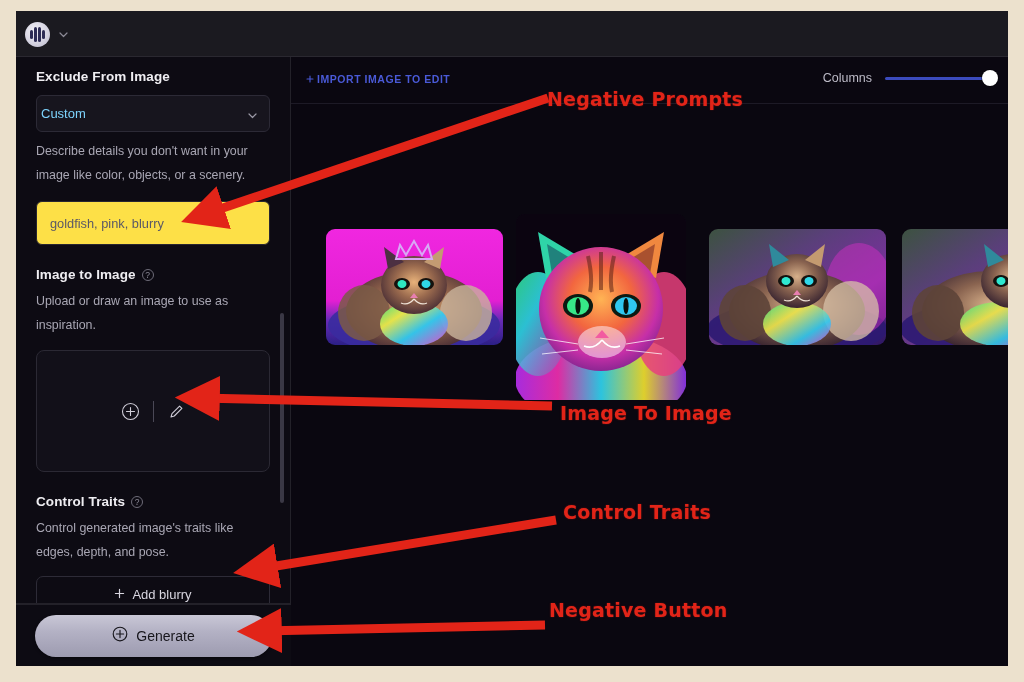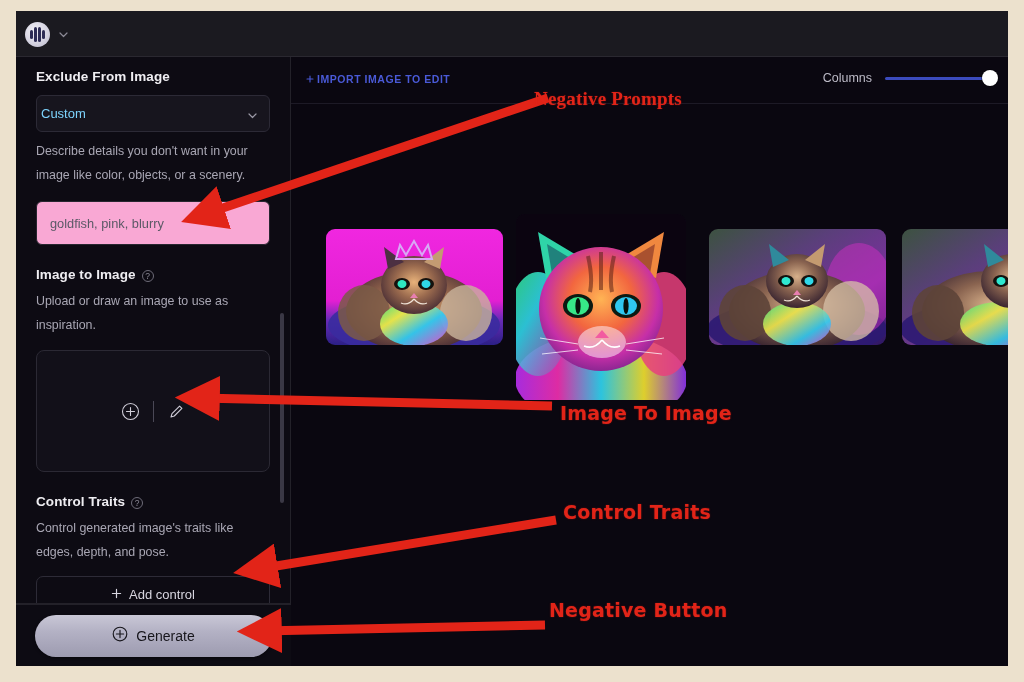--- a/index.html
+++ b/index.html
@@ -72,21 +72,21 @@
   #sidebar-scroll-thumb {
     position:absolute; right:3px; top:250px; width:4px; height:190px;
     background:#3a3845; border-radius:3px;
   }
 
   .sec-title {
     color: #efeef2;
     font-size: 13.5px;
     font-weight: bold;
     letter-spacing: 0.1px;
-    display: flex; align-items: flex-end; gap: 6px;
+    display: flex; align-items: center; gap: 6px;
   }
   .info-icon {
     width: 12px; height: 12px; border-radius: 50%;
     border: 1px solid #6d6b78;
     color: #8e8c99; font-size: 8.5px; line-height: 10px;
     text-align: center; font-weight: normal;
     display:inline-block;
   }
   .sec-desc {
     color: #a9a7b4;
@@ -111,21 +111,21 @@
   }
   .select-caret {
     position: absolute; right: 11px; top: 13px;
     color: #9b99a6;
   }
 
   
   .text-field {
     margin-top: 14px;
     height: 44px;
-    background: #f9a8d4;
+    background: #fde047;
     border: 1px solid #282630;
     border-radius: 6px;
     display: flex; align-items: center;
     padding: 0 13px;
     color: #5b5966;
     font-size: 12.8px;
   }
 
   
   .drop-zone {
@@ -329,21 +329,21 @@
         <span class="info-icon">?</span>
       </div>
       <div class="sec-desc">Control generated image's traits like edges, depth, and pose.</div>
 
       <div class="ghost-btn">
         <span>
           <svg width="11" height="11" viewBox="0 0 11 11">
             <path d="M5.5 1.4 L5.5 9.6 M1.4 5.5 L9.6 5.5" stroke="#d8d6e0" stroke-width="1.2" stroke-linecap="round"></path>
           </svg>
         </span>
-        <span>Add control</span>
+        <span>Add blurry</span>
       </div>
     </div>
 
     <div id="sidebar-scroll-track">
       <div id="sidebar-scroll-thumb"></div>
     </div>
   </div>
 
   <div id="sidebar-divider"></div>
 
@@ -581,17 +581,17 @@
 
     <line x1="548" y1="98" x2="205" y2="214" stroke="#e22418" stroke-width="9" marker-end="url(#arrowhead)"></line>
 
     <line x1="552" y1="406" x2="200" y2="398" stroke="#e22418" stroke-width="9" marker-end="url(#arrowhead)"></line>
 
     <line x1="556" y1="520" x2="258" y2="569" stroke="#e22418" stroke-width="9" marker-end="url(#arrowhead)"></line>
 
     <line x1="545" y1="625" x2="262" y2="631" stroke="#e22418" stroke-width="9" marker-end="url(#arrowhead)"></line>
   </svg>
 
-  <div class="anno-label" style="left:534px; top:88px;font-family:Liberation Serif, serif;">Negative Prompts</div>
+  <div class="anno-label" style="left:547px; top:88px;">Negative Prompts</div>
   <div class="anno-label" style="left:560px; top:402px;">Image To Image</div>
   <div class="anno-label" style="left:563px; top:501px;">Control Traits</div>
   <div class="anno-label" style="left:549px; top:599px;">Negative Button</div>
 </div>
 
 </body></html>

